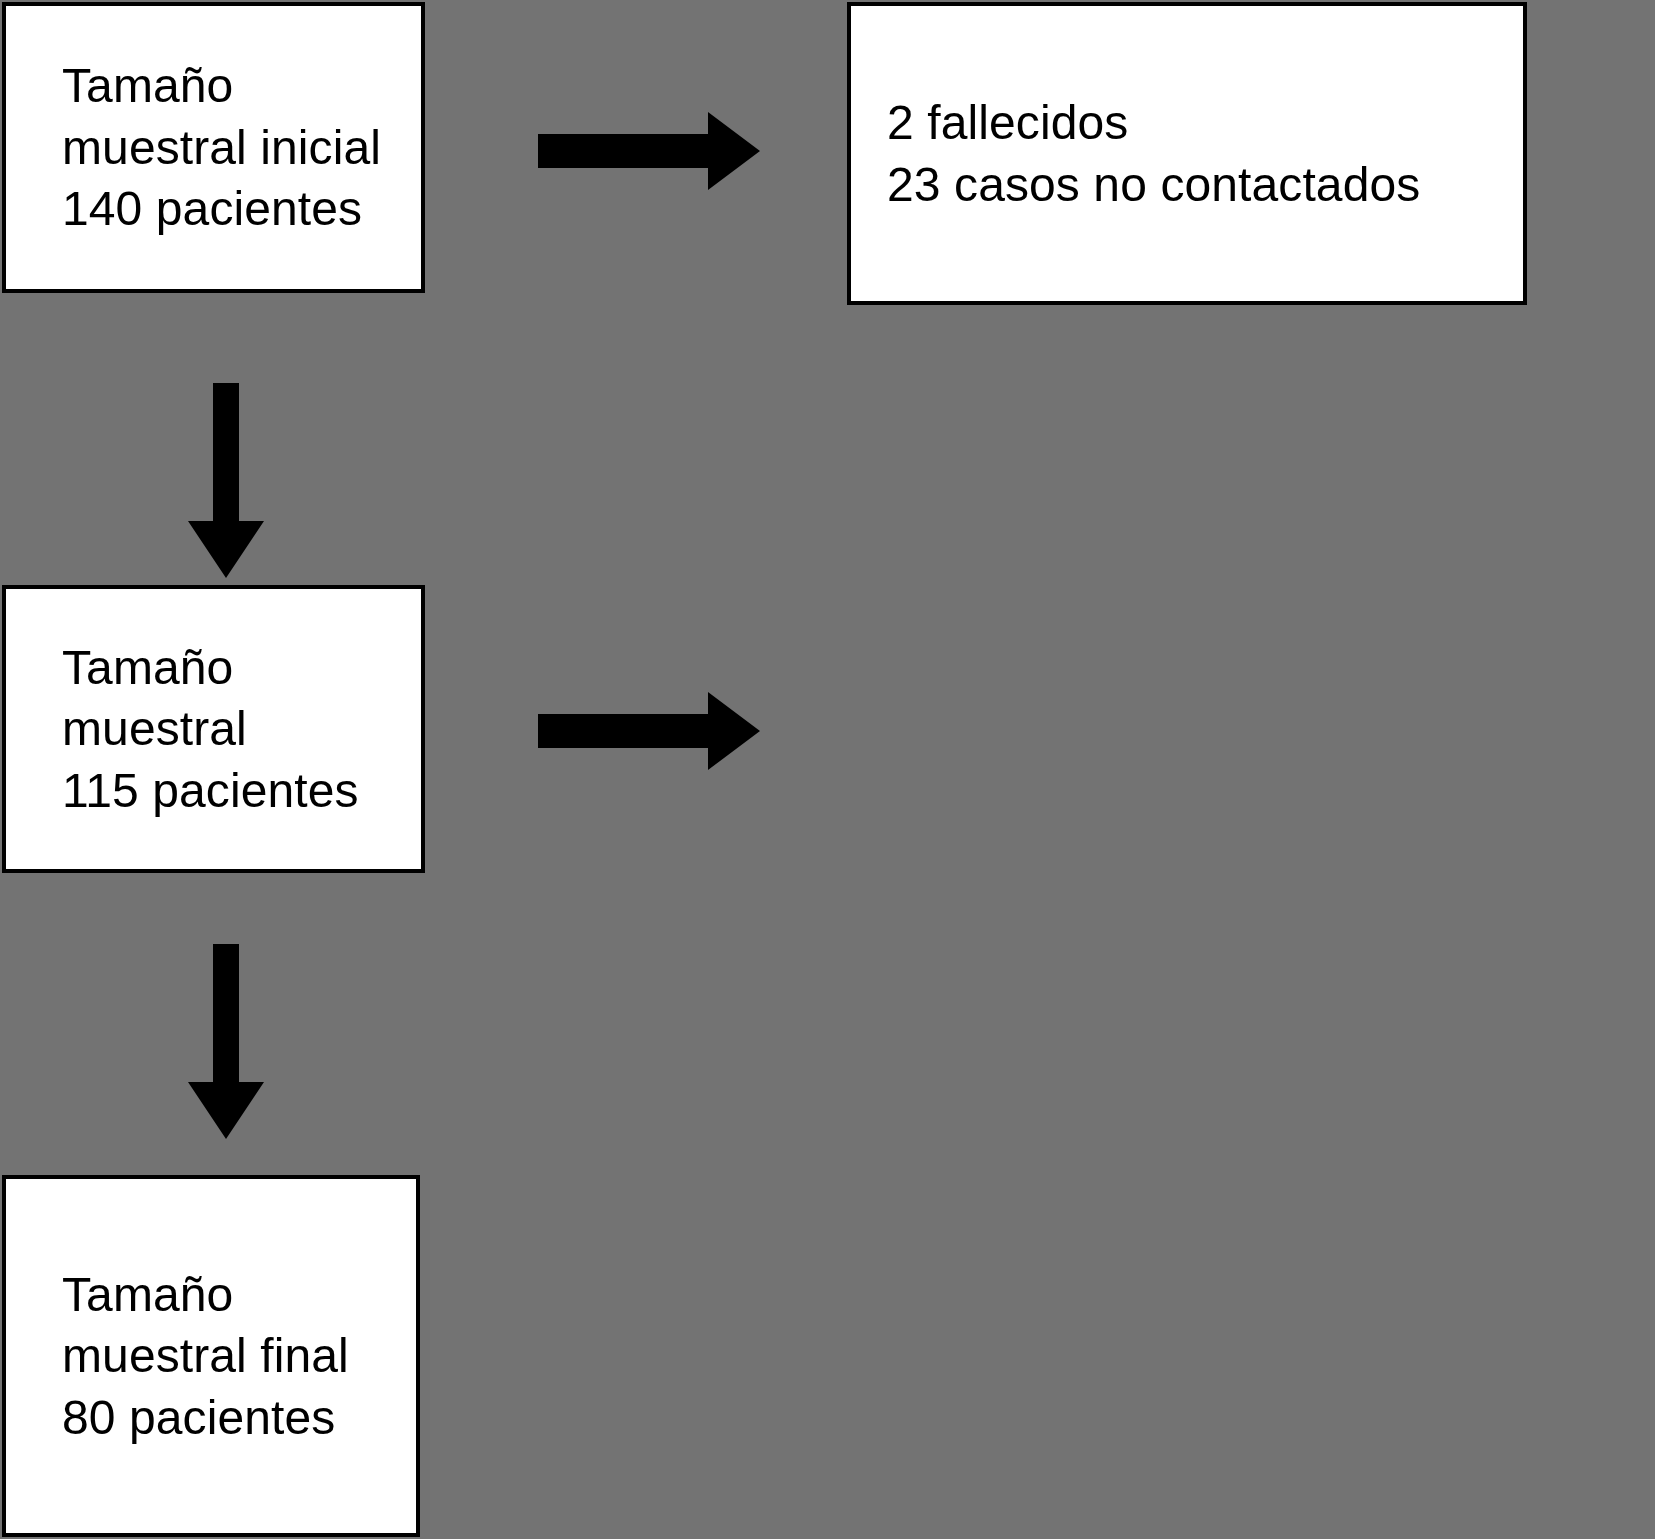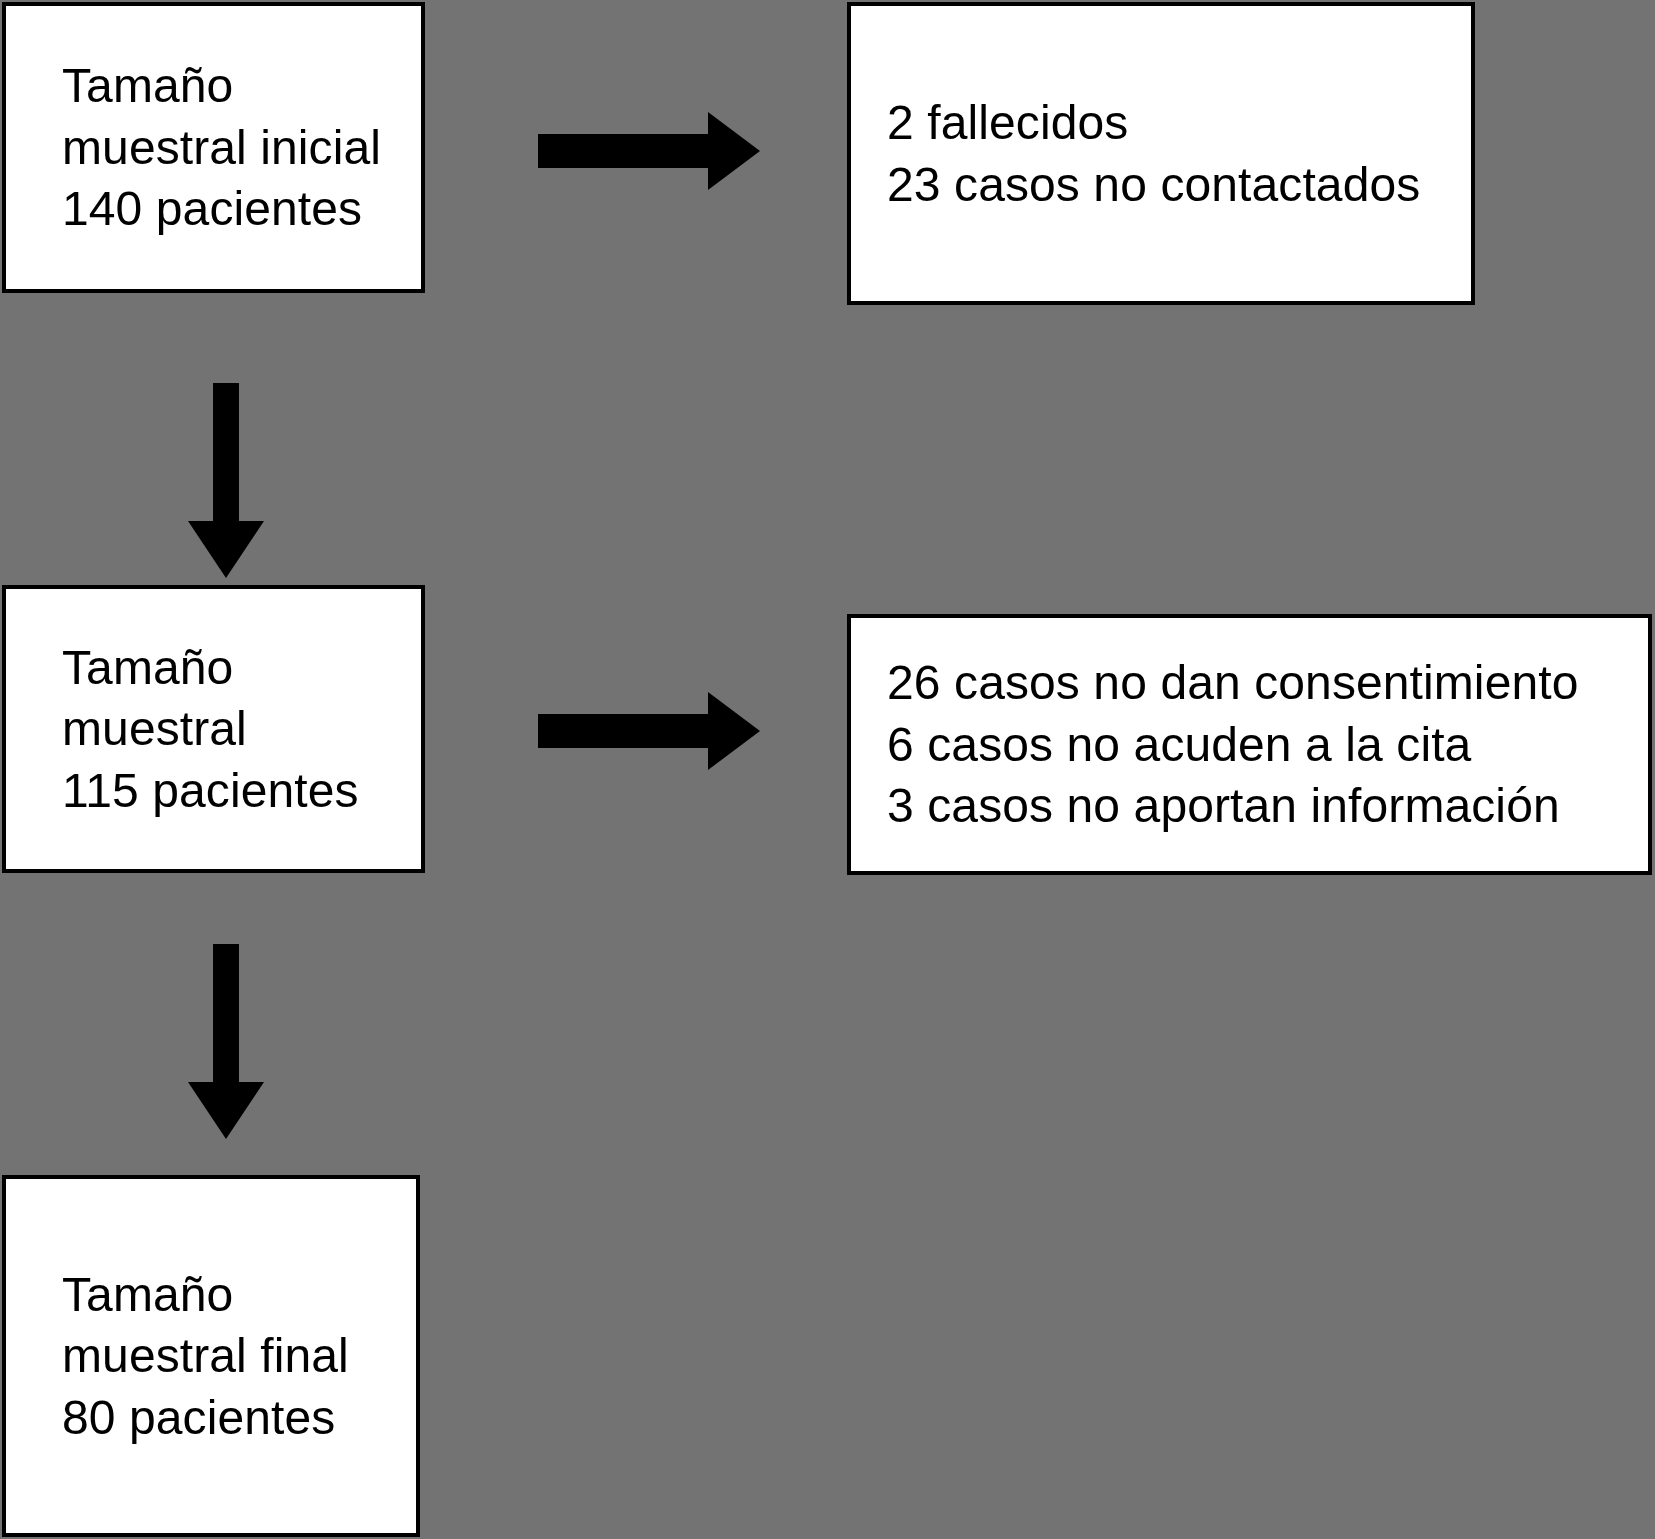--- a/index.html
+++ b/index.html
@@ -49,36 +49,31 @@
 <body>
 
 <div id="canvas">
 
   <div class="node-box" style="left:2px; top:2px; width:423px; height:291px;">
     <span class="node-text">Tamaño
 muestral inicial
 140 pacientes</span>
   </div>
 
-  <div class="node-box pad-left-wide" style="left:847px; top:2px; width:628px; height:303px;">
+  <div class="node-box pad-left-wide" style="left:847px; top:2px; width:680px; height:303px;">
     <span class="node-text">2 fallecidos
 23 casos no contactados</span>
   </div>
 
   <div class="node-box" style="left:2px; top:585px; width:423px; height:288px;">
     <span class="node-text">Tamaño
 muestral
 115 pacientes</span>
   </div>
 
-  <div class="node-box pad-left-wide" style="left:847px; top:614px; width:805px; height:261px;">
-    <span class="node-text">26 casos no dan consentimiento
-6 casos no acuden a la cita
-3 casos no aportan información</span>
-  </div>
 
   <div class="node-box" style="left:2px; top:1175px; width:418px; height:362px;">
     <span class="node-text">Tamaño
 muestral final
 80 pacientes</span>
   </div>
 
   <div class="arrow" style="left:538px; top:112px; width:222px; height:78px;">
     <svg width="222" height="78" viewBox="0 0 222 78" aria-hidden="true">
       <polygon points="0,22 170,22 170,0 222,39 170,78 170,56 0,56" fill="#000000"></polygon>

